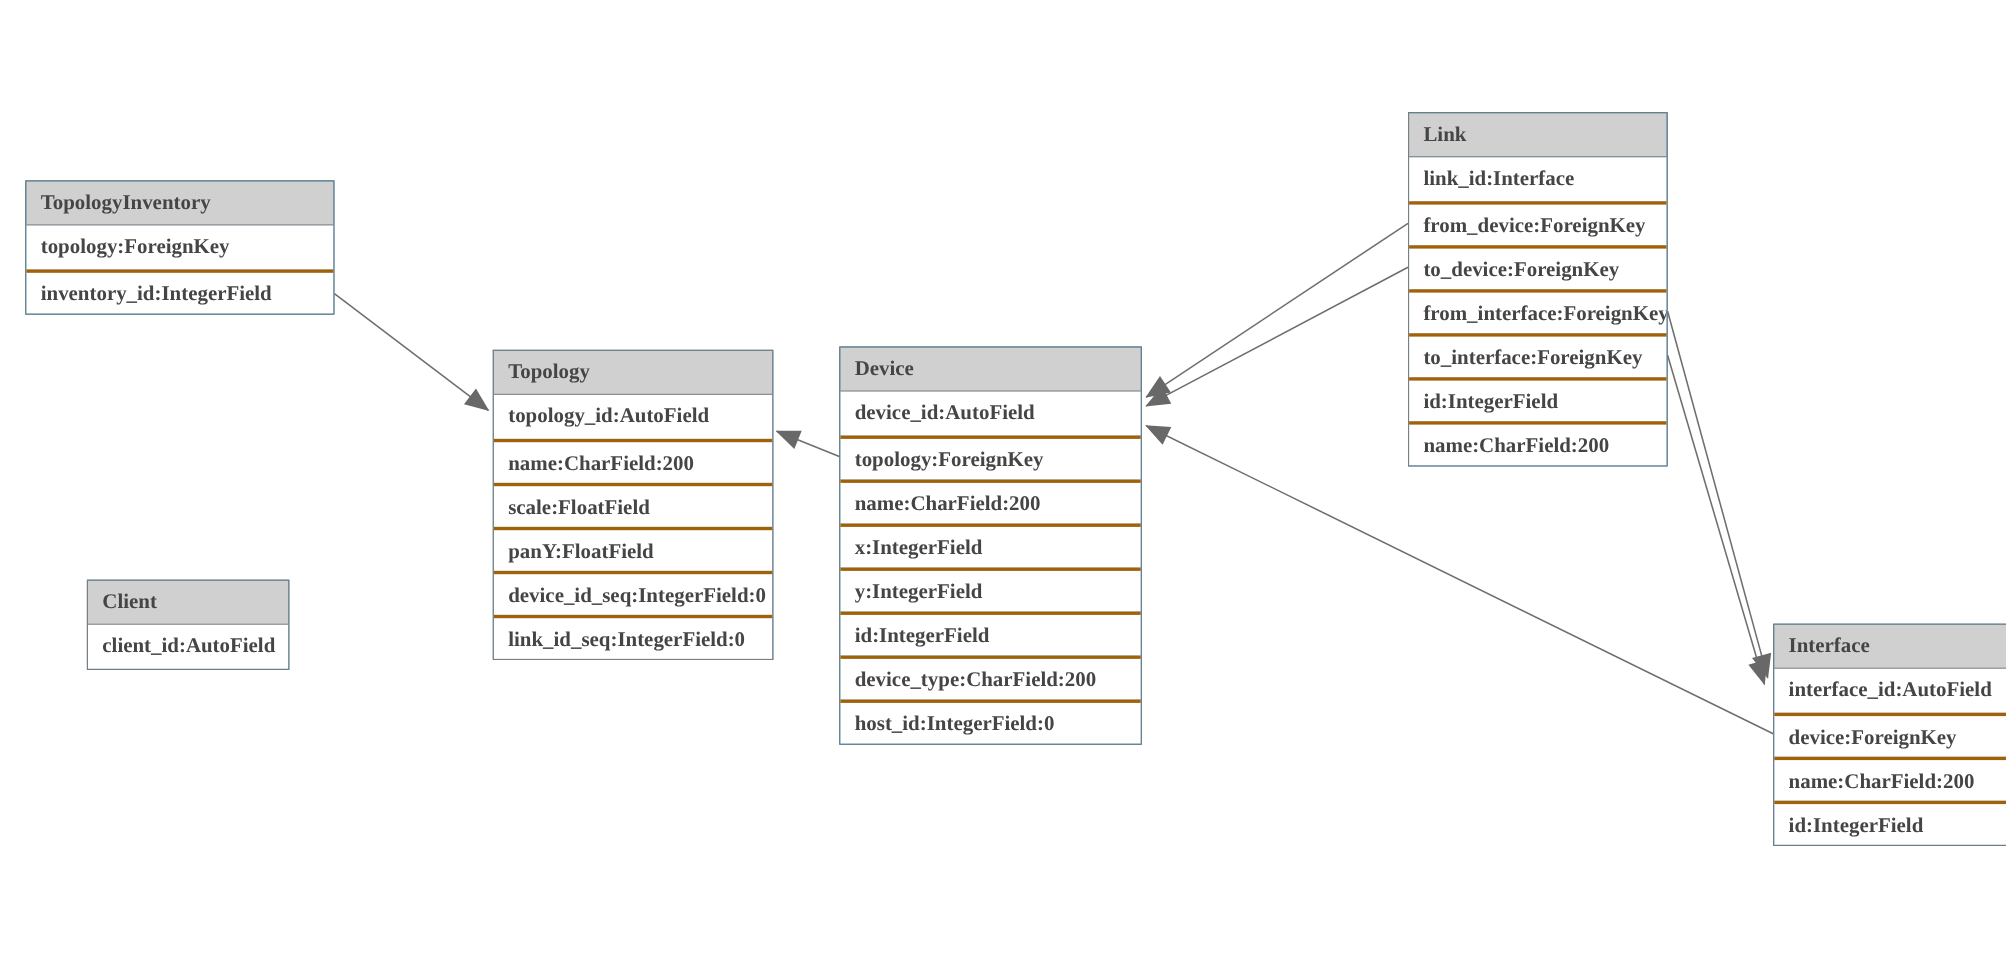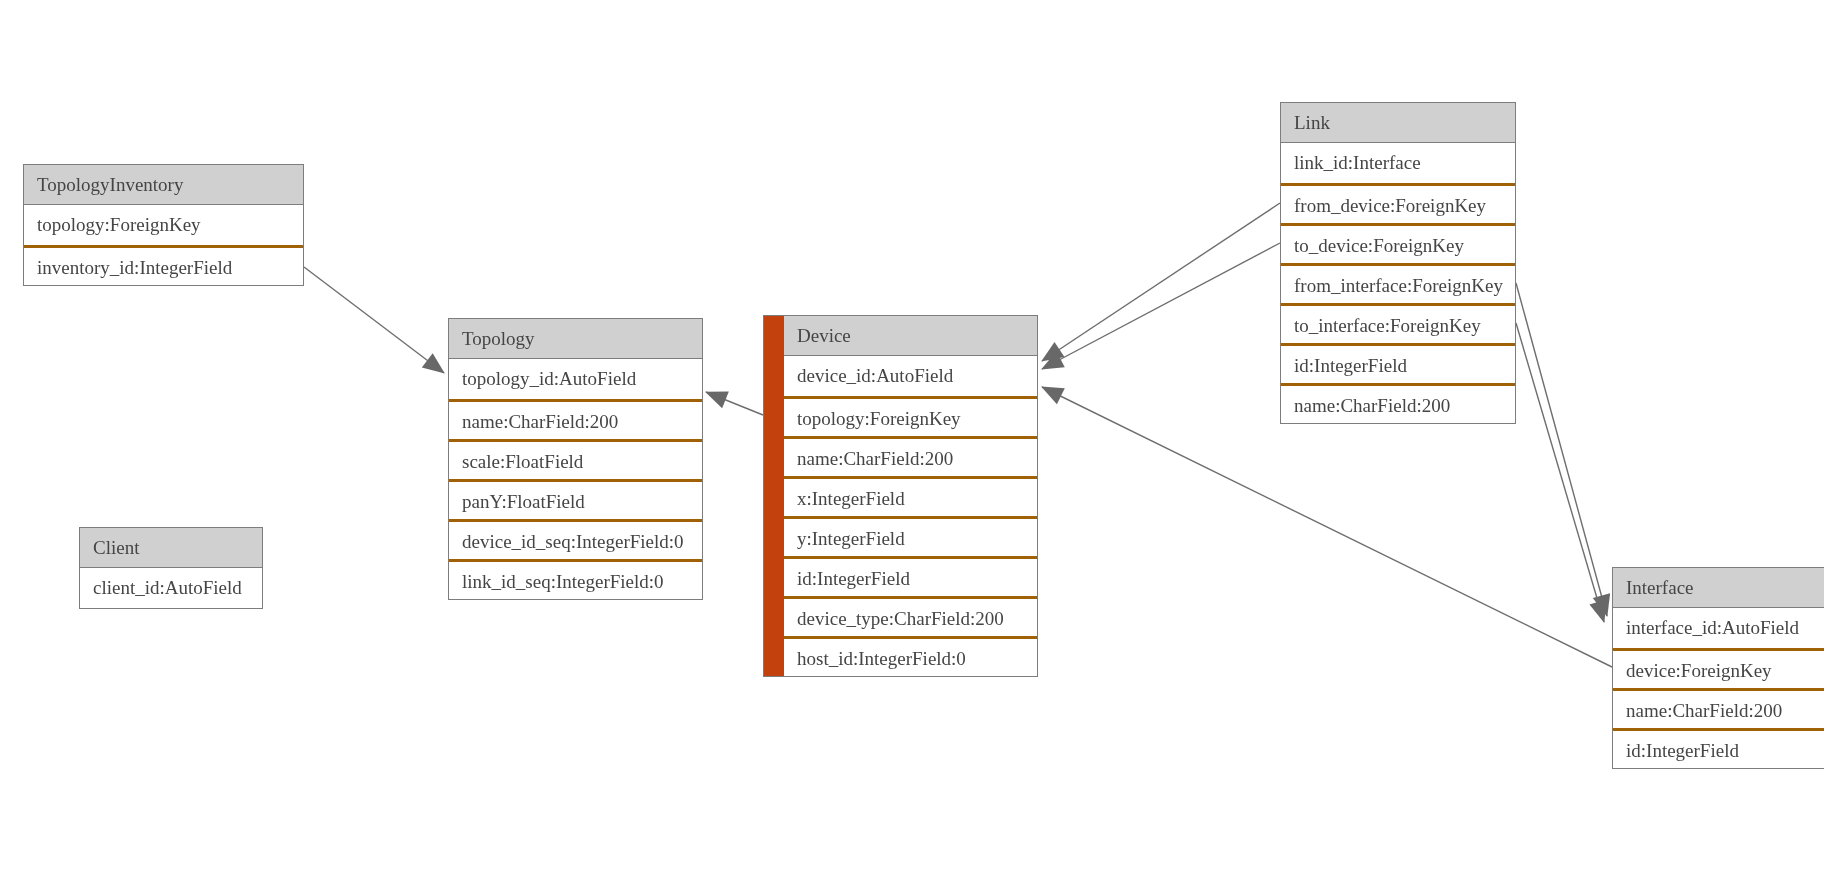--- a/index.html
+++ b/index.html
@@ -17,25 +17,26 @@
   }
   #edges-layer {
     position: absolute;
     left: 0;
     top: 0;
     width: 1824px;
     height: 874px;
   }
   .erd-table {
     position: absolute;
-    background: #c2410c;
+    background: #0369a1;
     border: 1.5px solid #7d7d7d;
     box-sizing: border-box;
     color: #454545;
     font-size: 19px;
+    font-weight: bold;
   }
   .erd-header {
     background: #d0d0d0;
     height: 40px;
     line-height: 39px;
     padding-left: 13px;
     border-bottom: 1px solid #7d7d7d;
     box-sizing: border-box;
     white-space: nowrap;
     overflow: hidden;
@@ -49,21 +50,21 @@
     white-space: nowrap;
     overflow: hidden;
   }
   .erd-row + .erd-row {
     border-top: 3px solid #a16207;
   }
   
   #tbl-topology-inventory { left: 23px;   top: 164px; width: 281px; }
   #tbl-topology           { left: 448px;  top: 318px; width: 255px; }
   #tbl-client             { left: 79px;   top: 527px; width: 184px; }
-  #tbl-device             { left: 763px;  top: 315px; width: 275px; padding-left: 20px; }
+  #tbl-device             { left: 763px;  top: 315px; width: 275px; }
   #tbl-link               { left: 1280px; top: 102px; width: 236px; }
   #tbl-interface          { left: 1612px; top: 567px; width: 232px; }
   .edge-line {
     stroke: #6e6e6e;
     stroke-width: 1.4;
     fill: none;
   }
 </style>
 </head>
 <body>

